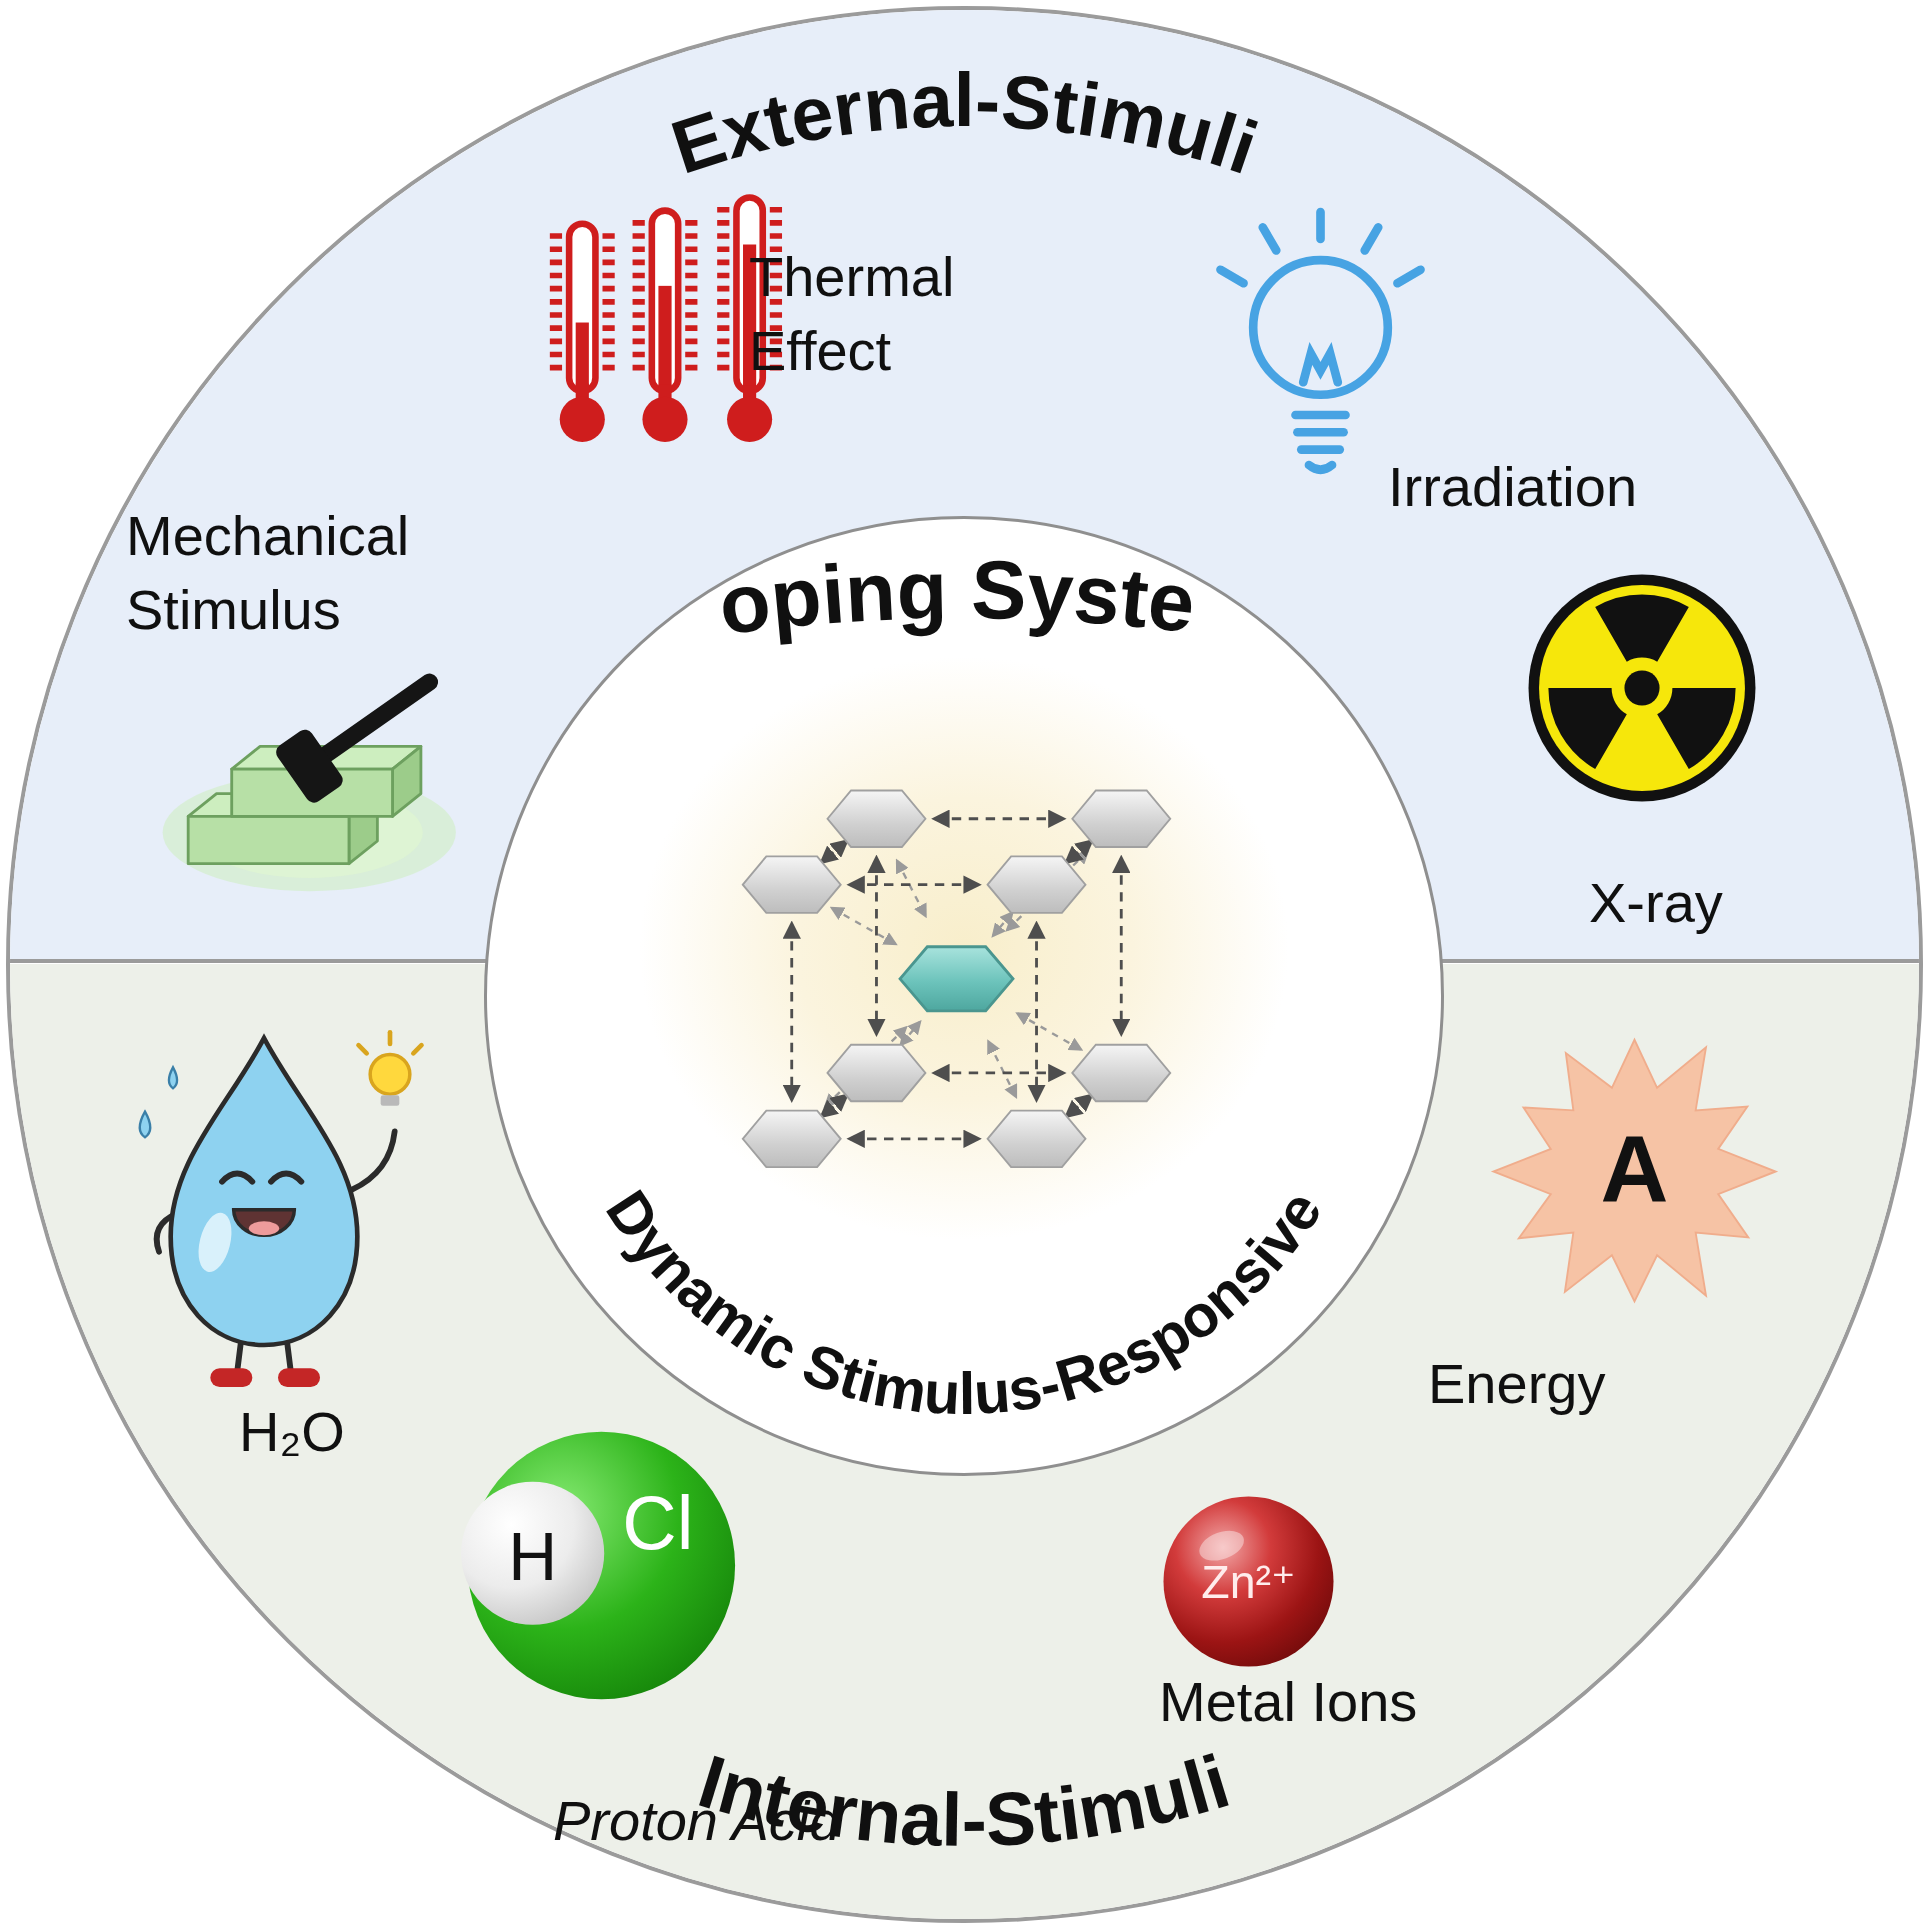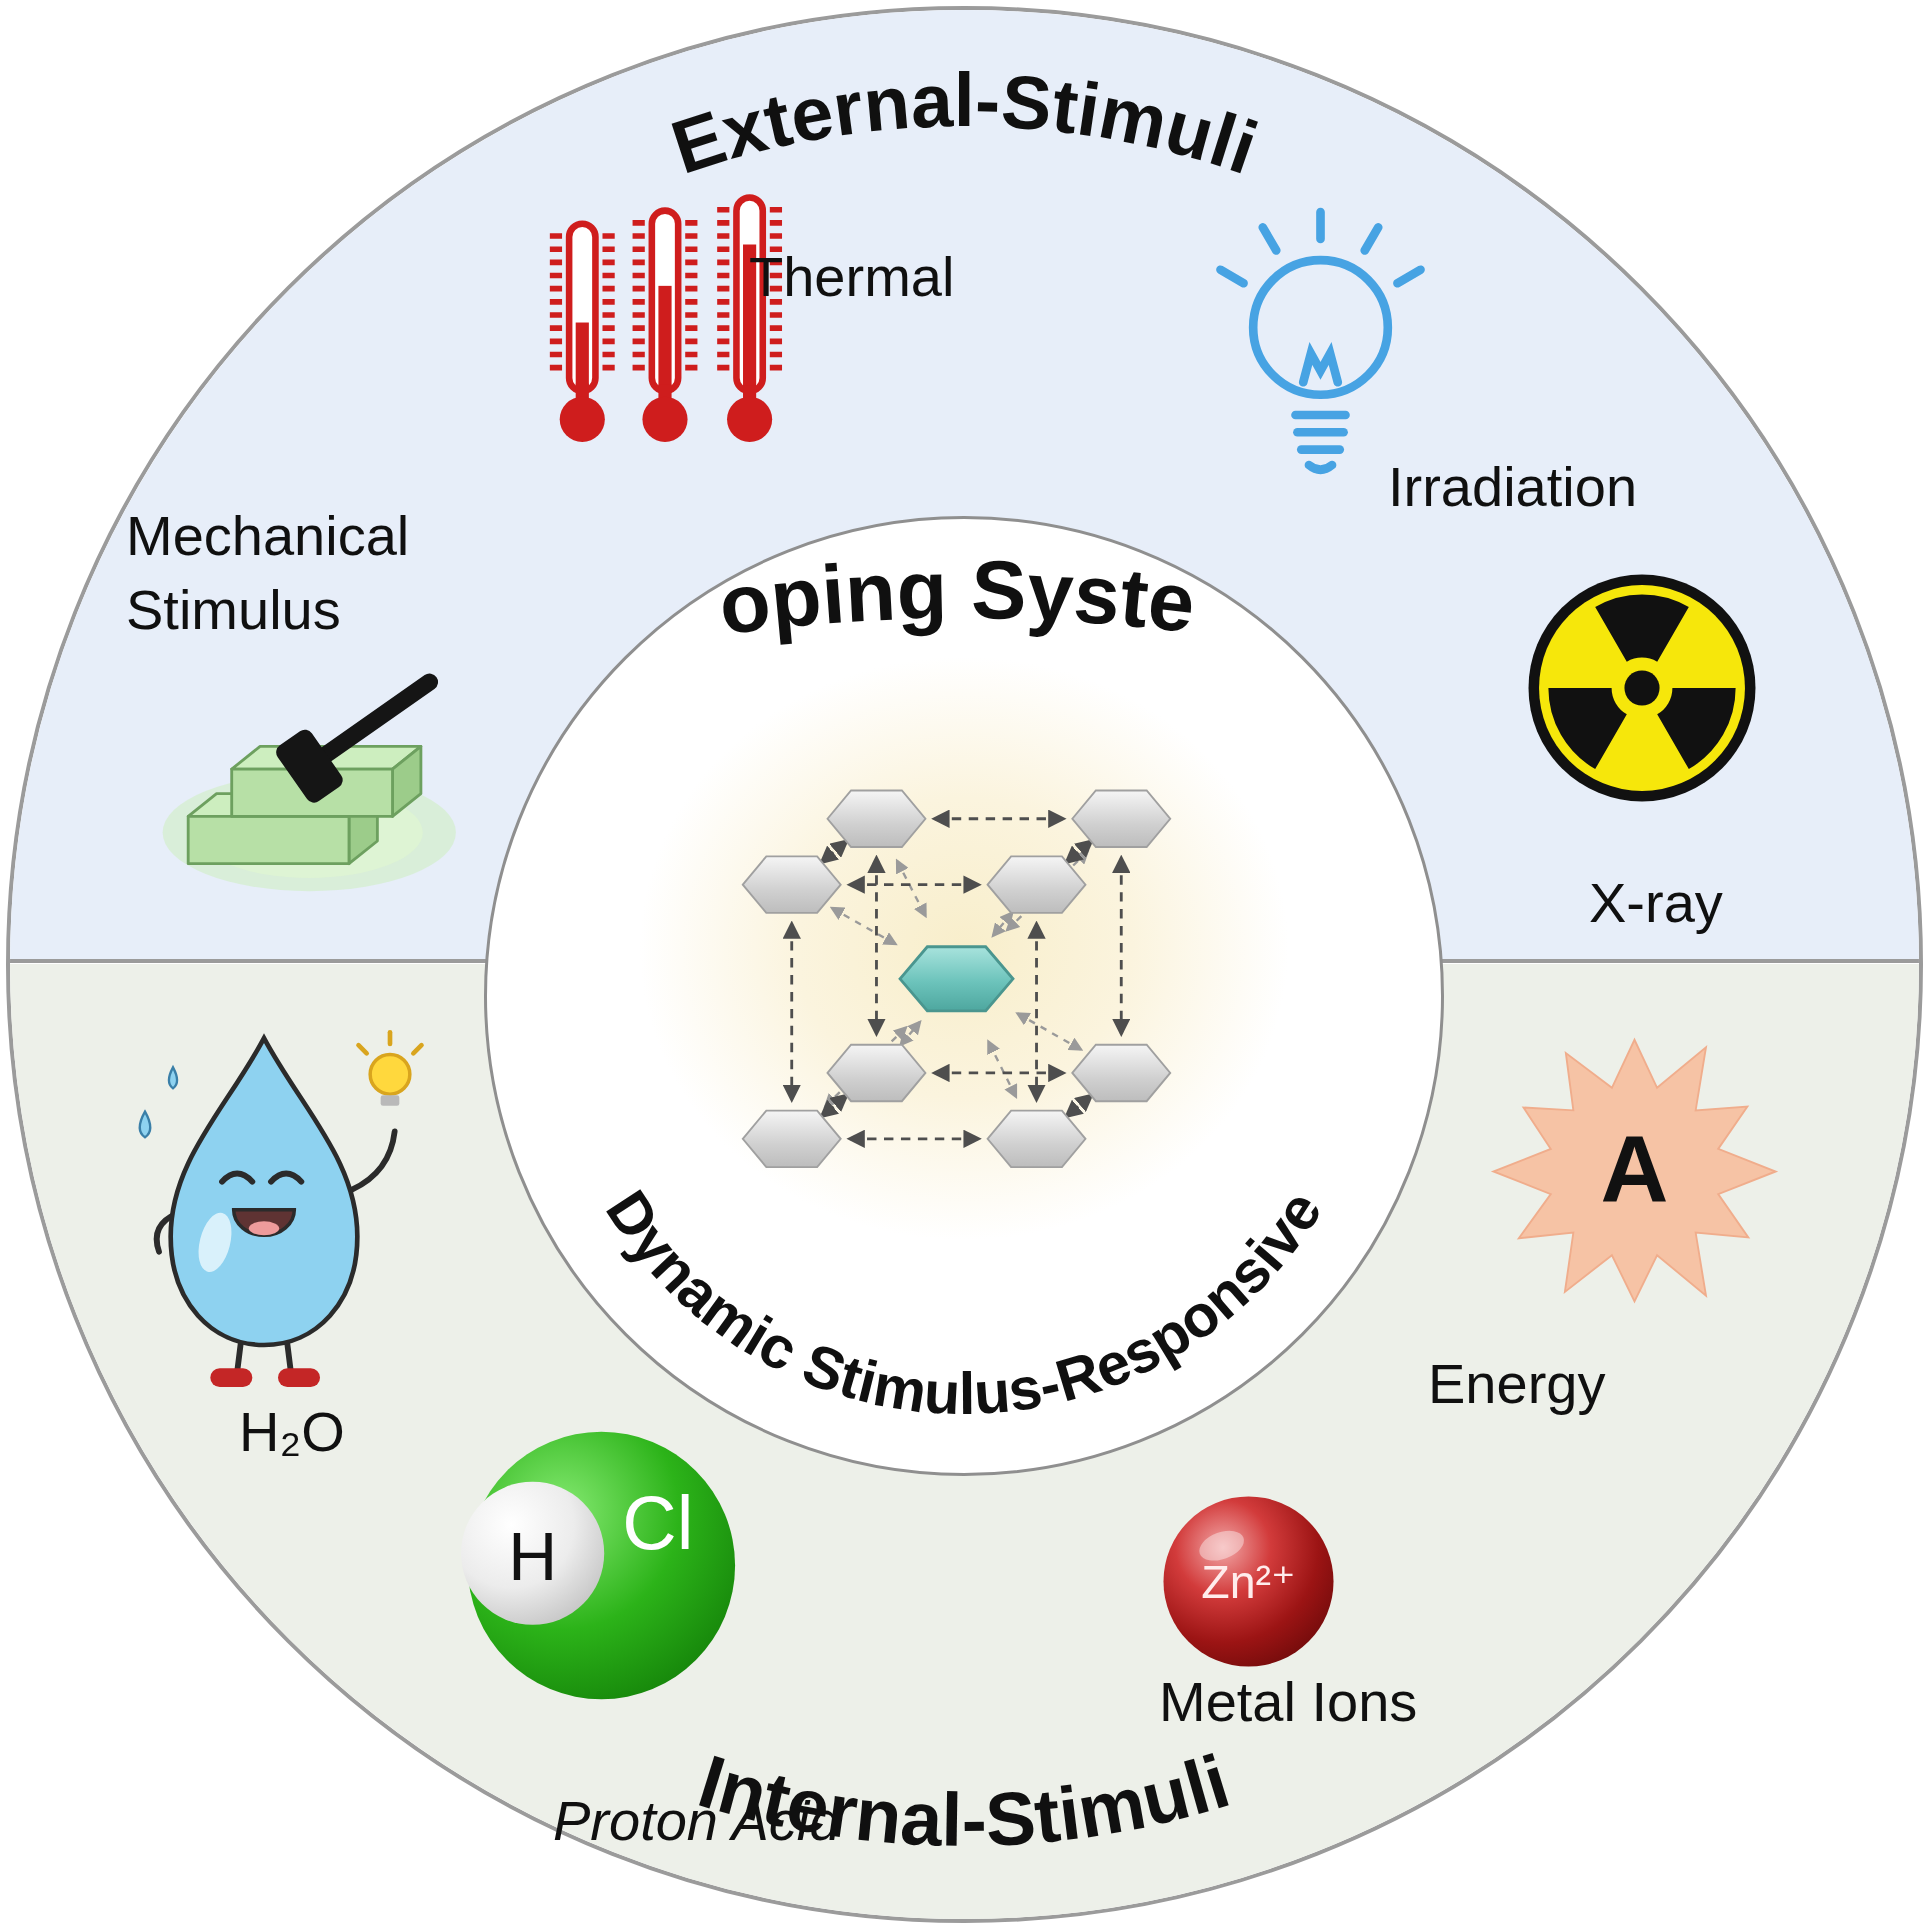--- a/index.html
+++ b/index.html
@@ -69,20 +69,21 @@
       <line x1="28" y1="0" x2="28" y2="180" stroke="#cf1d1d" stroke-width="13" stroke-dasharray="6 8"></line>
       <rect x="-14" y="-10" width="28" height="206" rx="14" fill="#ffffff" stroke="#cf1d1d" stroke-width="7"></rect>
       <rect x="-7" y="40" width="14" height="152" fill="#cf1d1d"></rect>
       <rect x="-7" y="190" width="14" height="30" fill="#cf1d1d"></rect>
       <circle cx="0" cy="226" r="24" fill="#cf1d1d"></circle>
     </g>
   </svg>
 
   <div class="label" style="left:749px;top:240px;width:471px;">
     <span class="line">Thermal</span>
+    <span class="line">Effect</span>
   </div>
 
   <svg class="abs" style="left:1205px;top:188px;" width="231" height="327" viewBox="0 0 240 340" aria-hidden="true">
     <g fill="none" stroke="#47a3e3" stroke-width="9" stroke-linecap="round">
       <line x1="120" y1="53" x2="120" y2="25"></line>
       <line x1="74" y1="65" x2="60" y2="41"></line>
       <line x1="166" y1="65" x2="180" y2="41"></line>
       <line x1="40" y1="99" x2="16" y2="85"></line>
       <line x1="200" y1="99" x2="224" y2="85"></line>
       <circle cx="120" cy="145" r="70"></circle>

